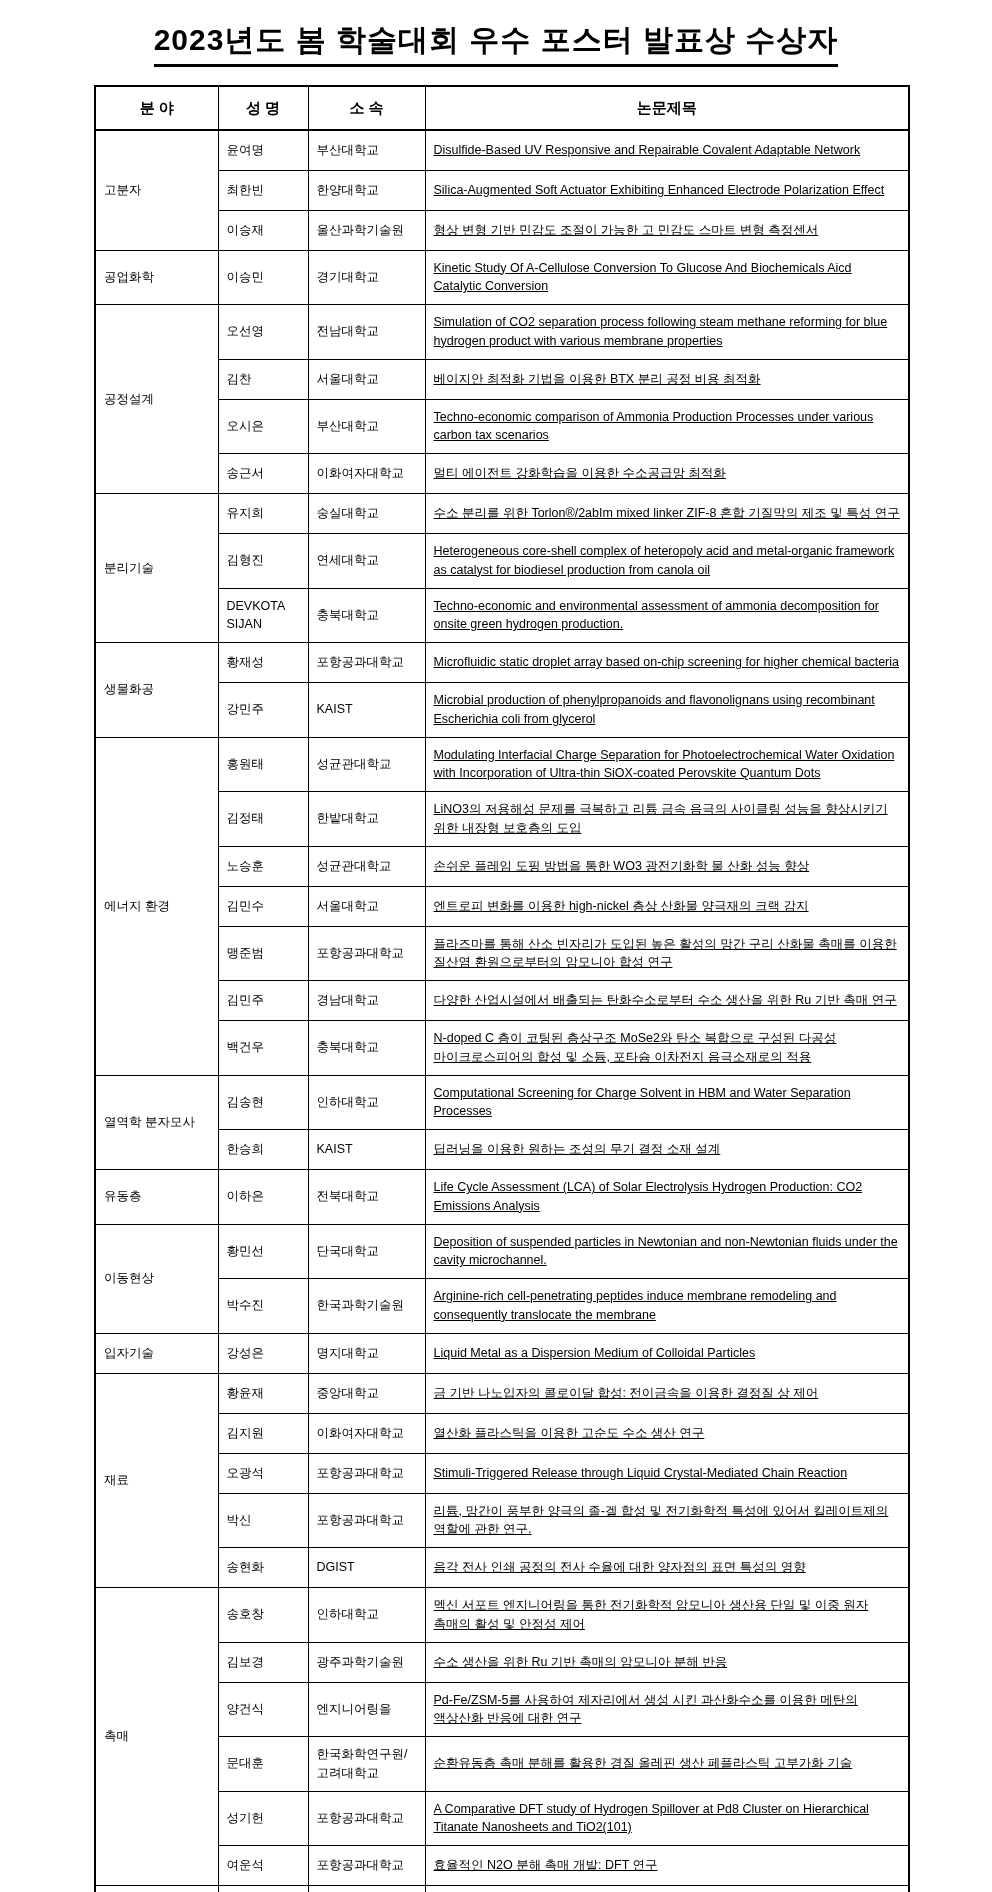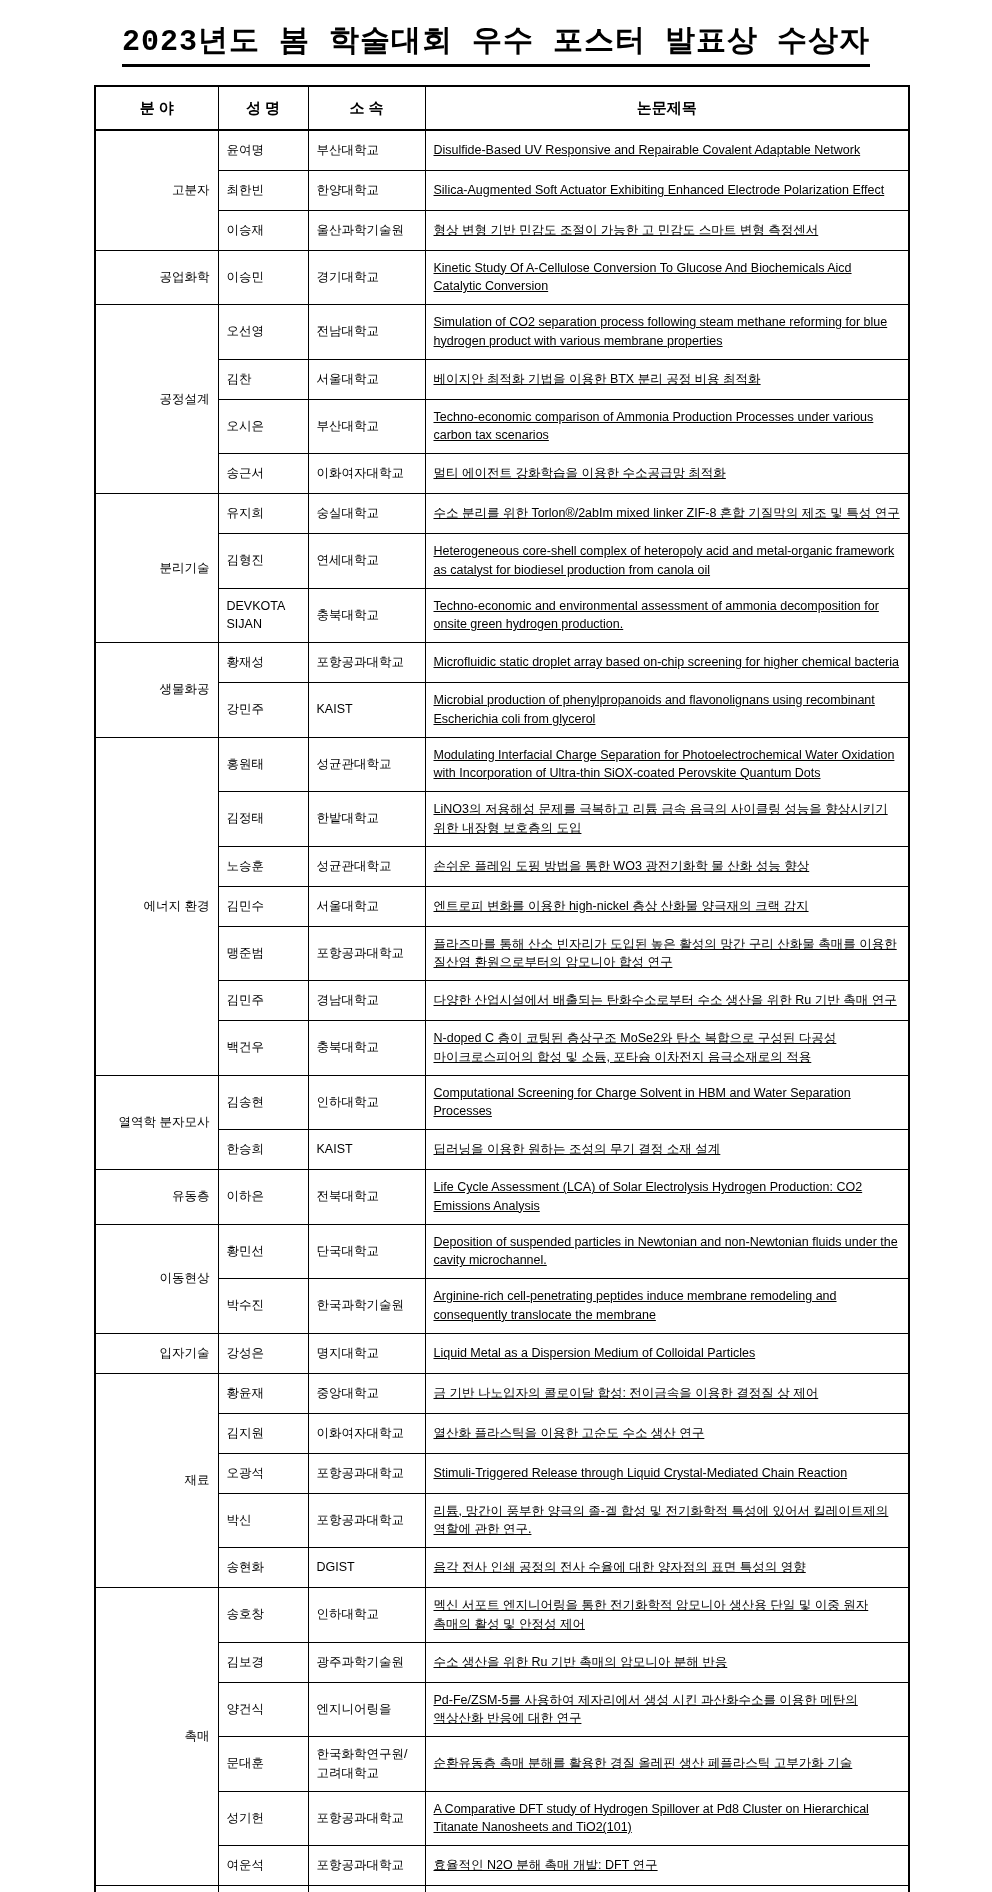--- a/index.html
+++ b/index.html
@@ -13,21 +13,20 @@
     position: relative;
     width: 992px;
     min-height: 1892px;
     background: #ffffff;
     box-sizing: border-box;
     padding-top: 14px;
   }
   .doc-title {
     text-align: center;
     margin: 6px 0 18px 0;
-    font-family: Liberation Mono, monospace;
   }
   .doc-title span {
     display: inline-block;
     font-size: 30px;
     font-weight: bold;
     letter-spacing: 1px;
     border-bottom: 3px solid #000;
     padding-bottom: 3px;
   }
   table.awards {
@@ -54,21 +53,21 @@
     font-size: 12.5px;
     line-height: 1.5;
     padding: 8px 8px;
     height: 40px;
   }
   .col-field  { width: 123px; }
   .col-name   { width: 90px; margin-left: 40px;  }
   .col-affil  { width: 117px; }
   .col-title  { width: 484px; }
   td.col-field {
-    text-align: right;
+    text-align: left;
     border-right: 1px solid #000;
   }
   td.col-name, td.col-affil {
     text-align: left;
     word-break: break-word;
   }
   td.col-title {
     text-align: left;
     word-break: keep-all;
     text-decoration: underline;

